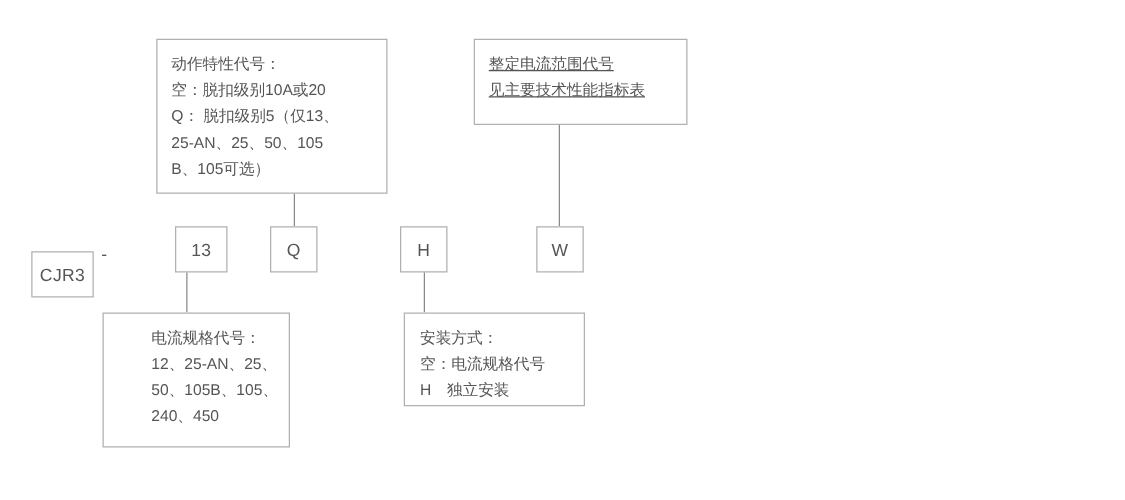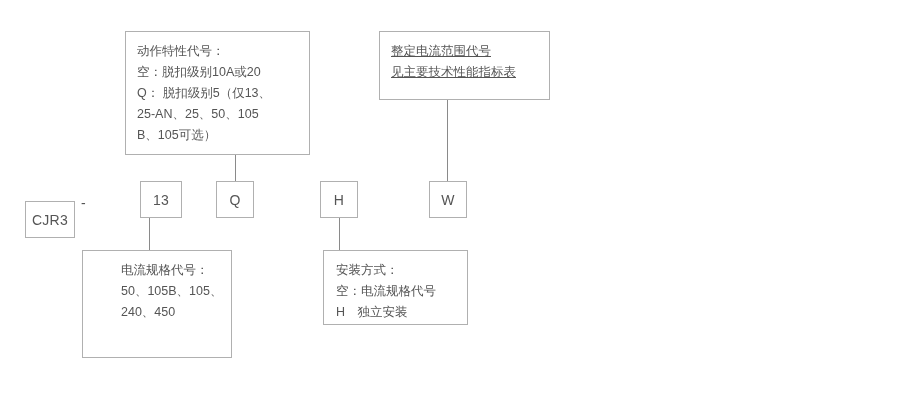--- a/index.html
+++ b/index.html
@@ -97,20 +97,21 @@
   <div class="box code-box" style="left:429px; top:181px; width:38px; height:37px;">
     <span>W</span>
   </div>
 
   <div class="connector v-line" style="left:149px; top:218px; height:32px;"></div>
 
   <div class="connector v-line" style="left:339px; top:218px; height:32px;"></div>
 
   <div class="box desc-box" style="left:82px; top:250px; width:150px; height:108px;padding-left:38px;">
     <span class="line">电流规格代号：</span>
+    <span class="line">12、25-AN、25、</span>
     <span class="line">50、105B、105、</span>
     <span class="line">240、450</span>
   </div>
 
   <div class="box desc-box" style="left:323px; top:250px; width:145px; height:75px;padding-left:12px;">
     <span class="line">安装方式：</span>
     <span class="line">空：电流规格代号</span>
     <span class="line">H　独立安装</span>
   </div>
 

